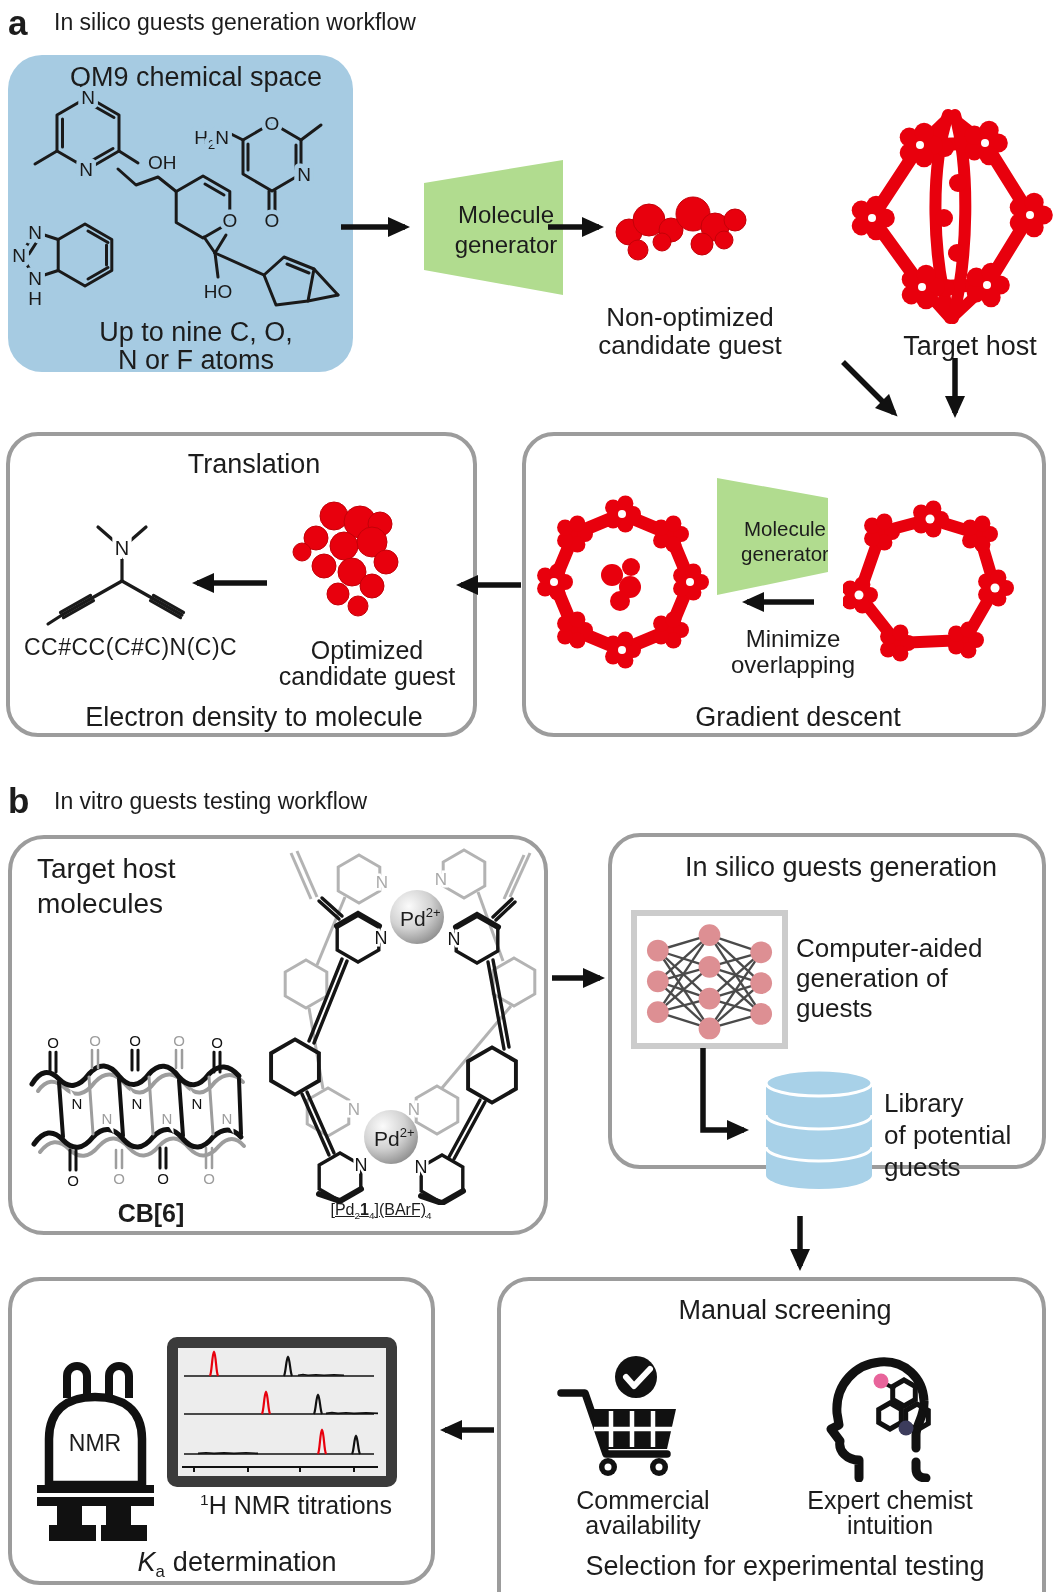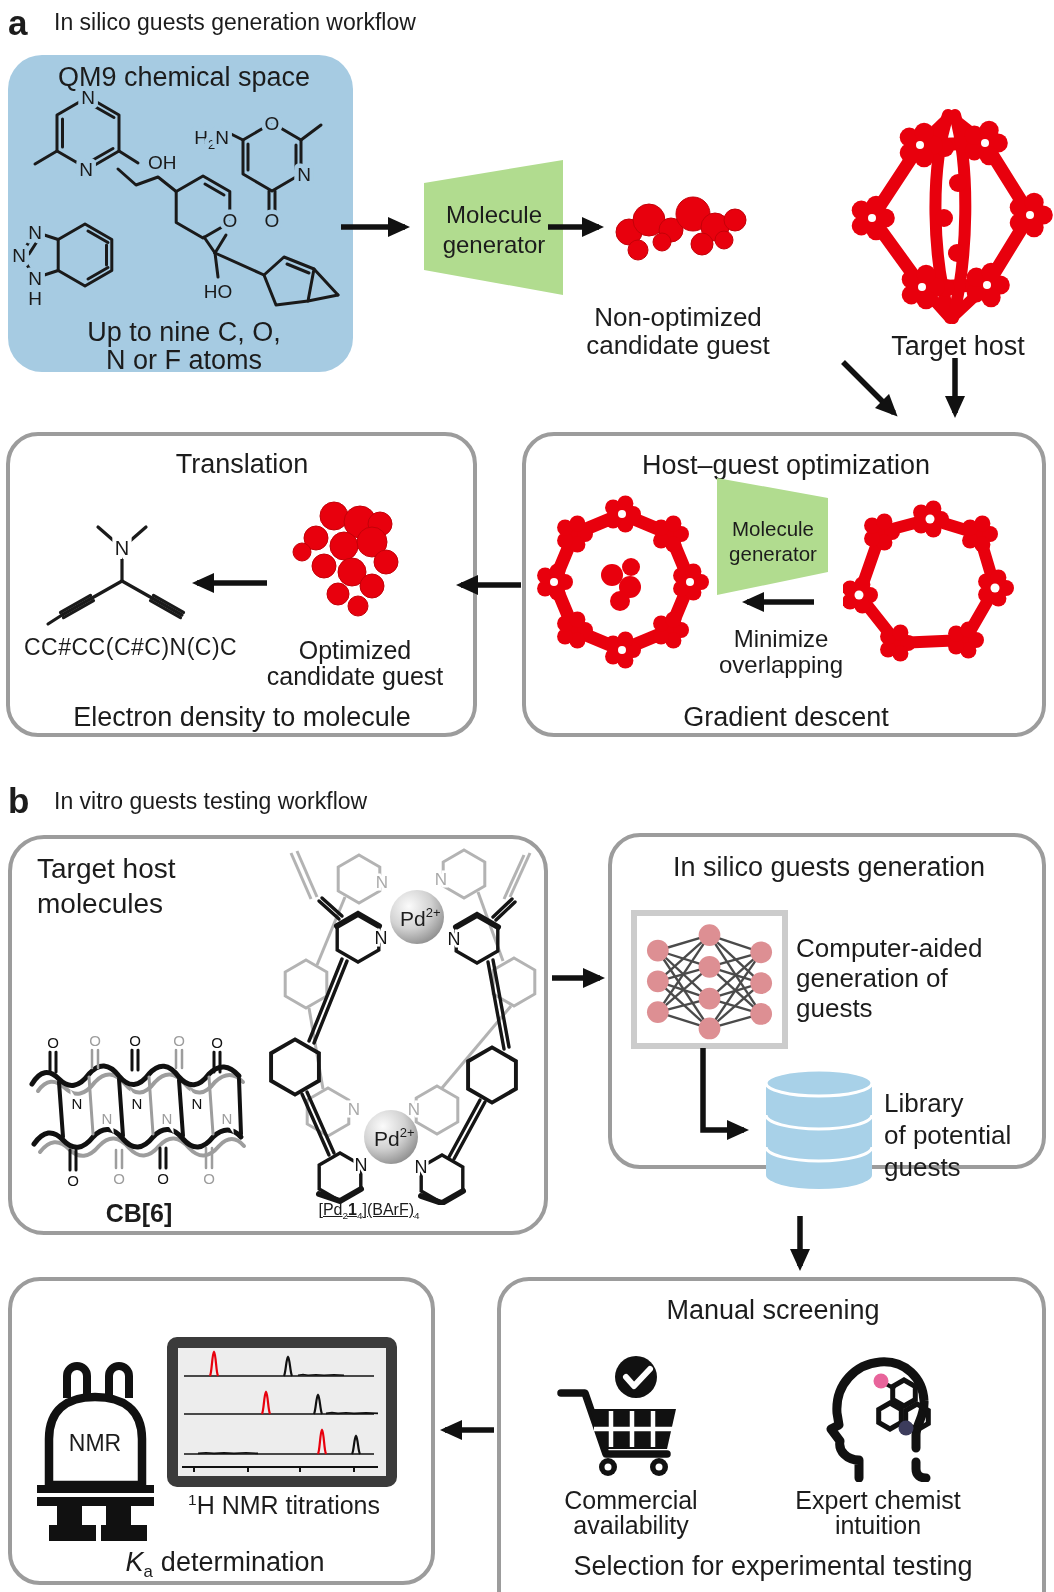--- a/index.html
+++ b/index.html
@@ -1,21 +1,21 @@
 <!DOCTYPE html>
 <html><head>
 <meta charset="utf-8">
 <style>
   html,body{margin:0;padding:0;background:#fff;}
   .page{position:relative;width:1054px;height:1592px;background:#fff;overflow:hidden;
         font-family:"Liberation Sans",sans-serif;color:#1c1c1c;}
   .abs{position:absolute;}
   .box{position:absolute;background:#fff;border:4.5px solid #9c9c9c;border-radius:32px;box-sizing:border-box;}
   .t{position:absolute;line-height:1.12;white-space:nowrap;color:#1c1c1c;}
-  .c{transform:translateX(-50%);text-align:left;}
+  .c{transform:translateX(-50%);text-align:left;margin-left:12px;}
   .panel-label{font-size:35px;font-weight:bold;}
   .panel-title{font-size:23px;margin-left:8px;}
   .box-title{font-size:27px;}
   .cap{font-size:27px;}
   .lab26{font-size:26px;}
   .lab25{font-size:25px;}
   .smiles{font-size:23px;letter-spacing:.5px;}
   .trapA{position:absolute;left:424px;top:160px;width:139px;height:135px;background:#b1dc8f;
          clip-path:polygon(0px 23px,139px 0px,139px 135px,0px 110px);}
   .trapB{position:absolute;left:717px;top:478px;width:111px;height:117px;background:#b1dc8f;
@@ -200,21 +200,20 @@
           <circle cx="86" cy="112" r="10"></circle>
         <circle cx="30" cy="58" r="9"></circle>
       </g>
     </svg>
     <div class="t lab25 c" style="left:345px;top:200px;">Optimized</div>
     <div class="t lab25 c" style="left:345px;top:226px;">candidate guest</div>
     <div class="t cap c" style="left:232px;top:266px;">Electron density to molecule</div>
   </div>
 
   <div class="box" style="left:522px;top:432px;width:524px;height:305px;">
-    <div class="t box-title c" style="left:260px;top:14px;">Host–guest optimization</div>
     <div class="t cap c" style="left:260px;top:266px;">Gradient descent</div>
     <div class="t c" style="left:255px;top:190px;font-size:24px;">Minimize</div>
     <div class="t c" style="left:255px;top:216px;font-size:24px;">overlapping</div>
   </div>
   <div class="trapB">
     <div class="t c" style="left:56px;top:40px;font-size:20.5px;">Molecule</div>
     <div class="t c" style="left:56px;top:65px;font-size:20.5px;">generator</div>
   </div>
 
   <svg class="abs" style="left:530px;top:475px;" width="185" height="218" viewBox="0 0 185 218">

